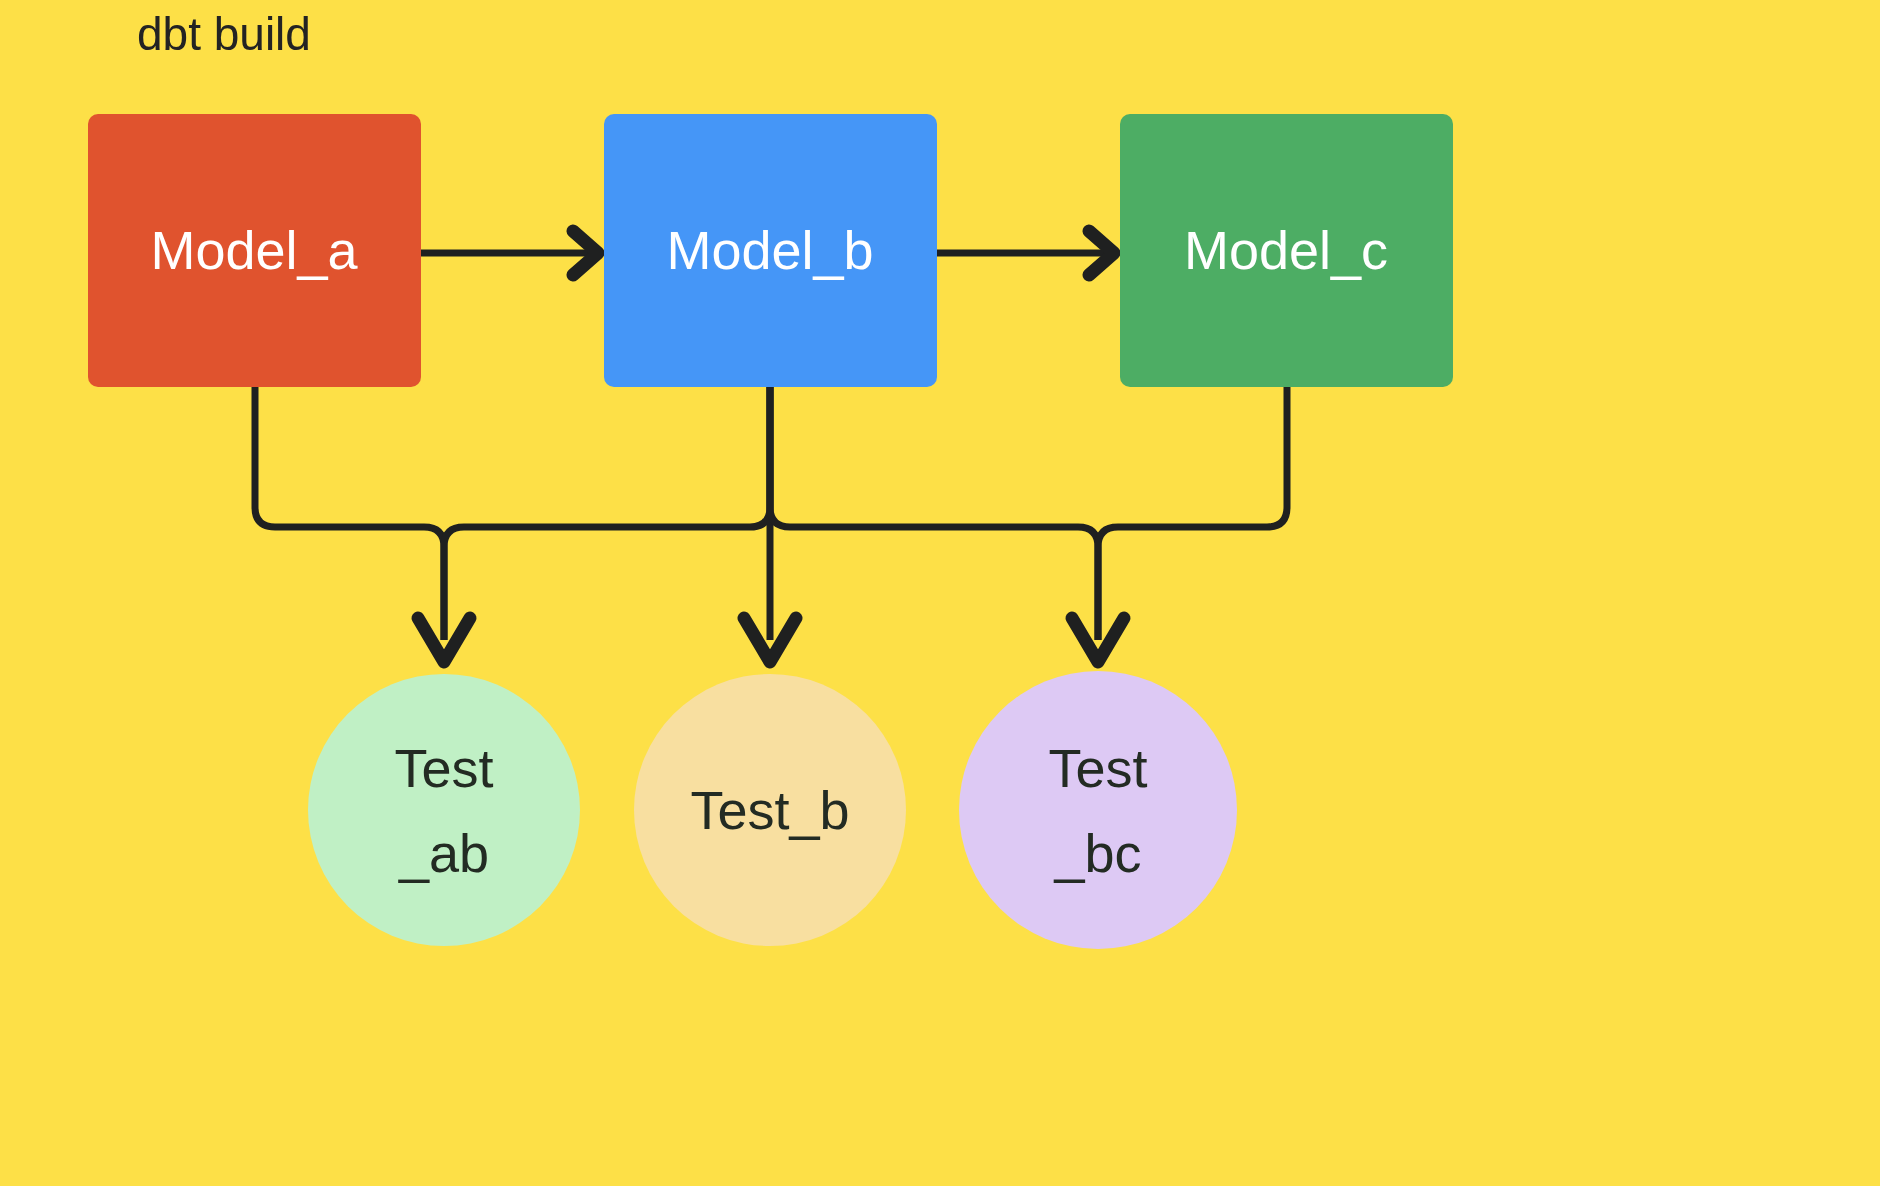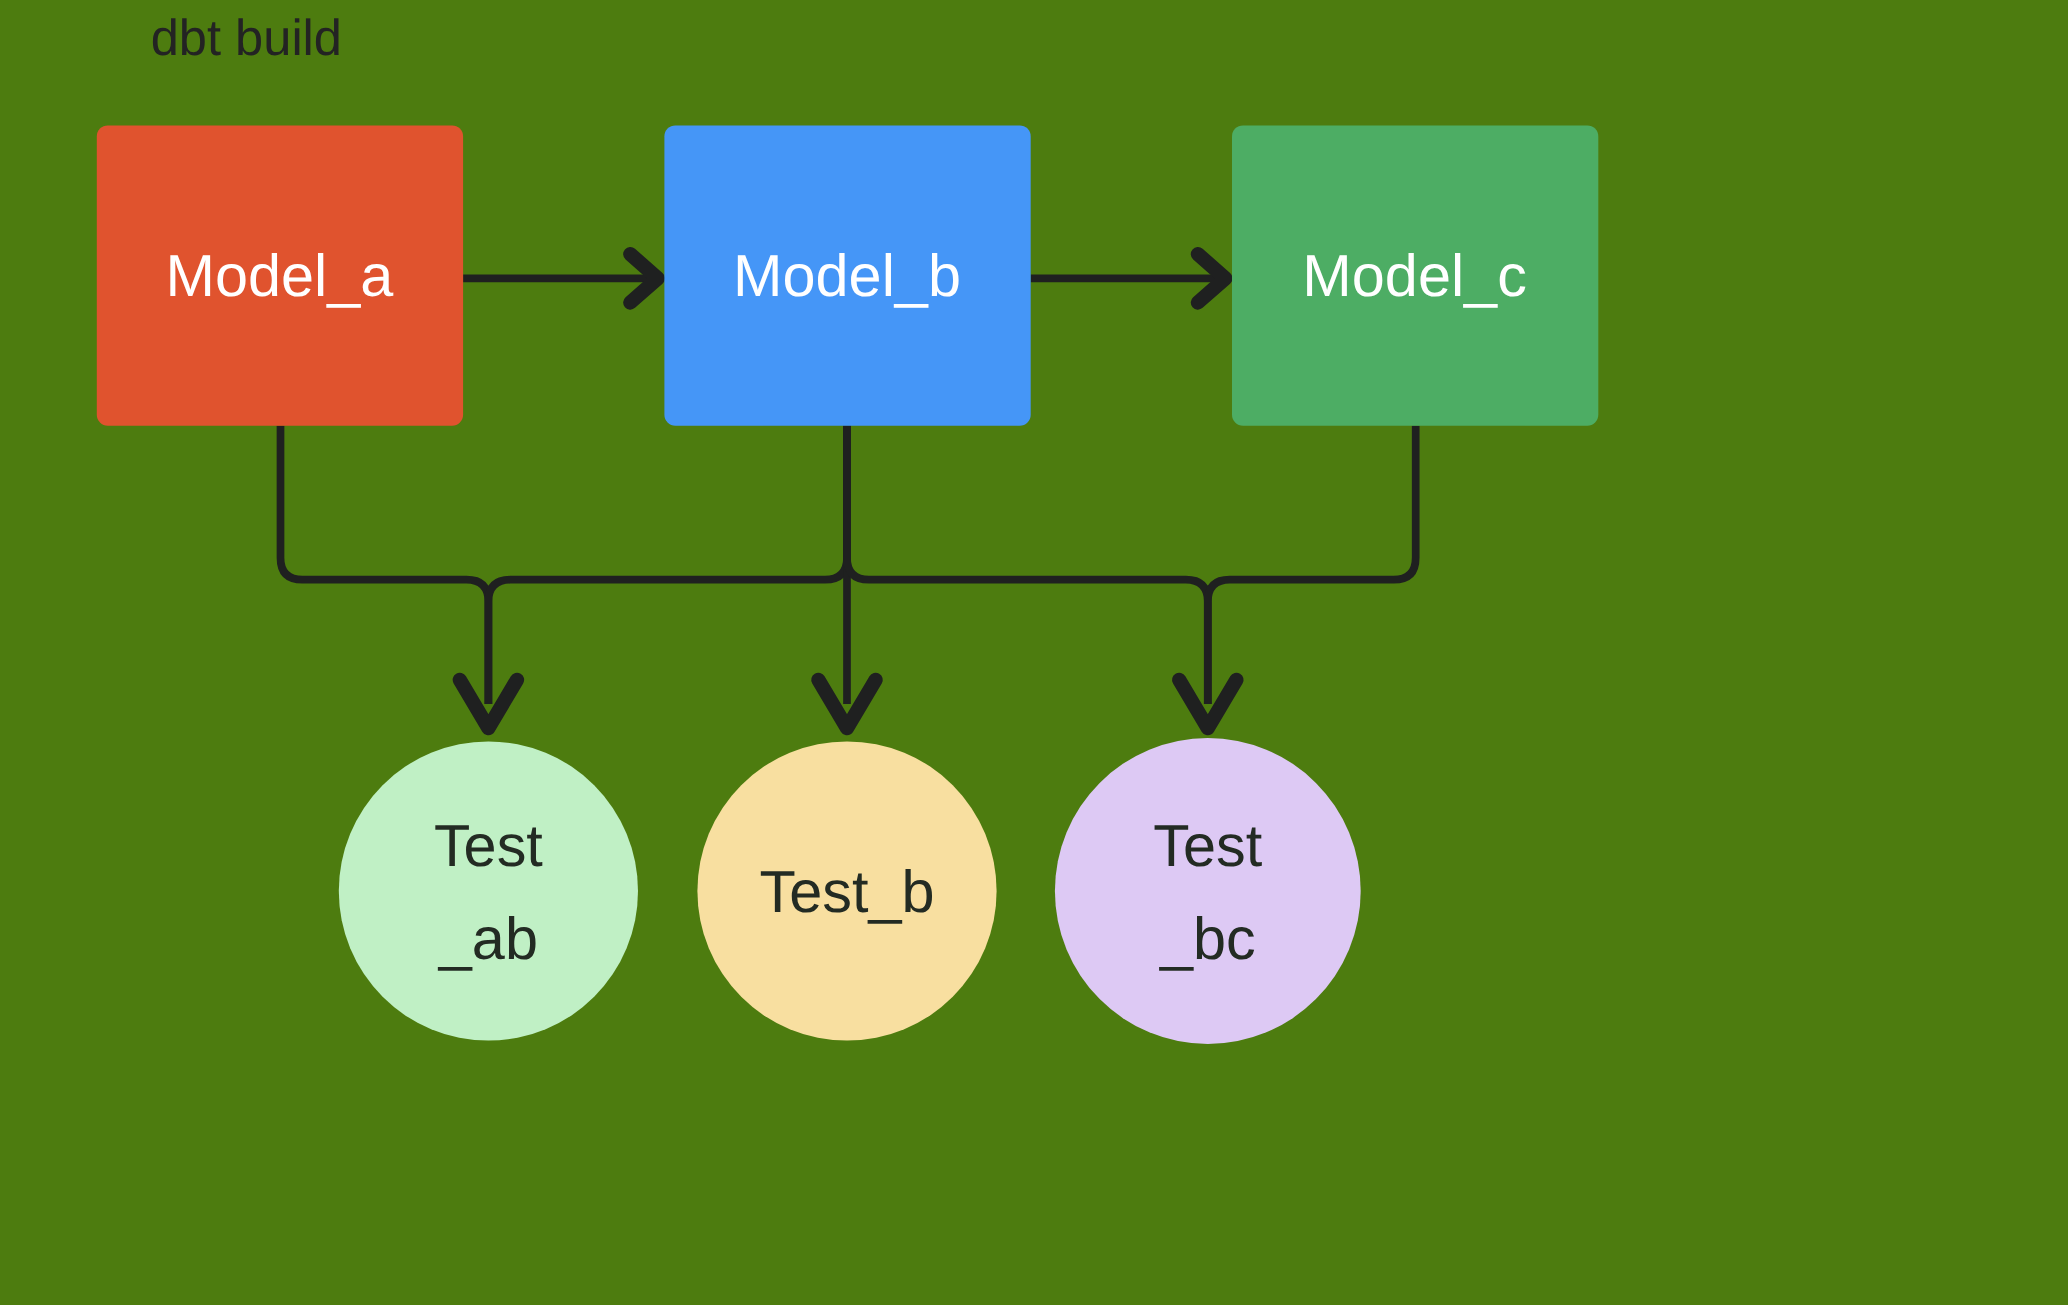--- a/index.html
+++ b/index.html
@@ -10,21 +10,21 @@
   body {
     width: 1880px;
     height: 1186px;
     font-family: "Liberation Sans", sans-serif;
     overflow: hidden;
   }
   #canvas {
     position: relative;
     width: 1880px;
     height: 1186px;
-    background: #4d7c0f;
+    background: #fde047;
   }
   svg#diagram {
     position: absolute;
     top: 0;
     left: 0;
     width: 1880px;
     height: 1186px;
     display: block;
   }
   .node-label {

